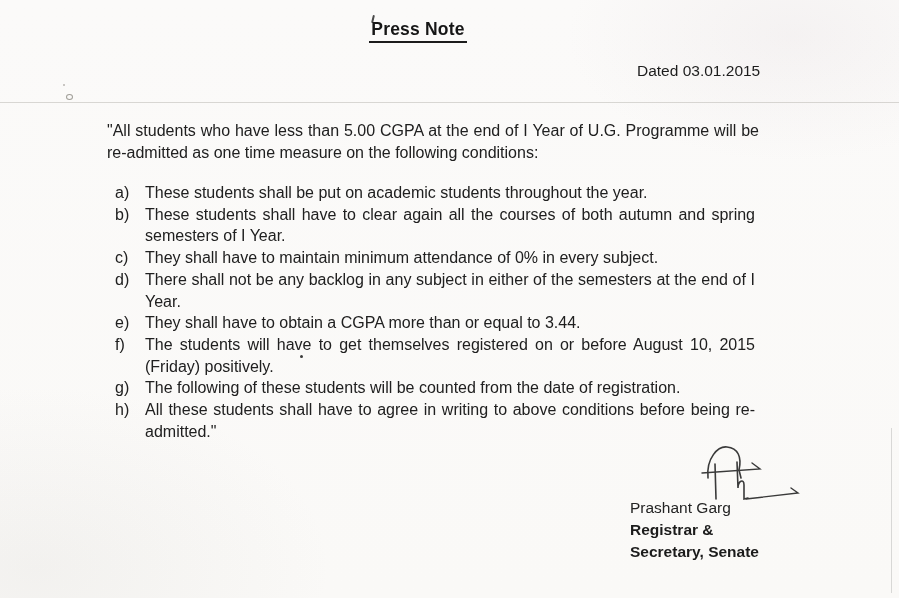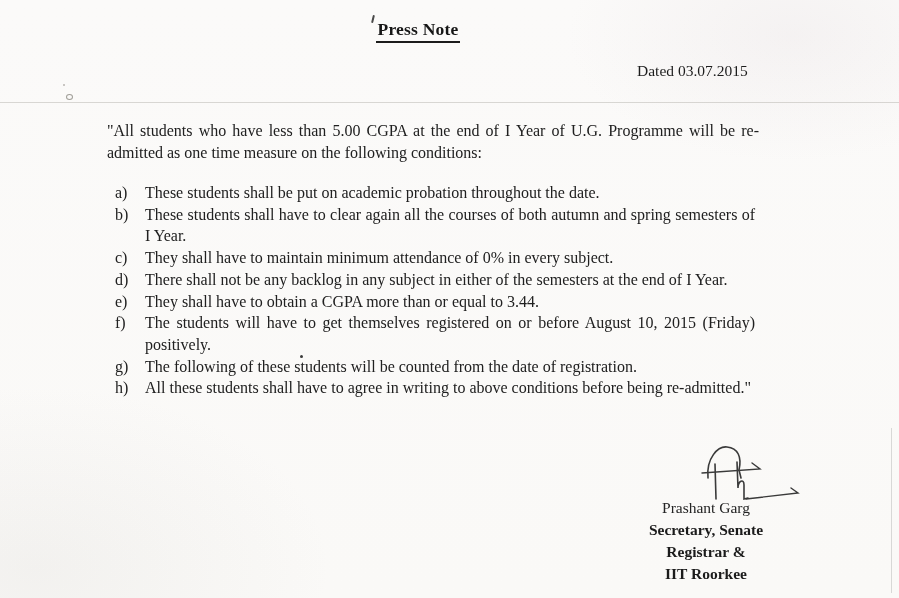--- a/index.html
+++ b/index.html
@@ -1,21 +1,21 @@
 <!DOCTYPE html>
 <html><head>
 <meta charset="utf-8">
 <style>
   html, body { margin: 0; padding: 0; }
   .page {
     position: relative;
     width: 899px;
     height: 598px;
     overflow: hidden;
-    font-family: Liberation Serif, serif;
+    font-family: Liberation Sans, sans-serif;
     color: #202020;
     background:
       radial-gradient(ellipse 320px 180px at 88% 6%, rgba(215,205,210,0.18), transparent 70%),
       radial-gradient(ellipse 420px 260px at 4% 95%, rgba(195,193,188,0.14), transparent 70%),
       radial-gradient(ellipse 500px 300px at 50% 50%, rgba(250,249,248,0.6), transparent 80%),
       linear-gradient(#fbfaf9, #faf9f7);
   }
 
   
   .scan-line {
@@ -76,49 +76,49 @@
     font-size: 16px; line-height: 21.7px;
     text-align: justify;
   }
 
   
   .scribble {
     position: absolute; left: 696px; top: 442px;
   }
   .sig-text {
     position: absolute; left: 630px; top: 497px; width: 152px;
-    text-align: center; font-size: 15.5px; line-height: 22px;
+    text-align: left; font-size: 15.5px; line-height: 22px;
     color: #242424;
   }
   .sig-text .bold { font-weight: bold; color: #1b1b1b; }
 </style>
 </head>
 <body>
 
 <div class="page">
 
   <div class="scan-line"></div>
   <div class="speck-circle"></div>
   <div class="speck-dot"></div>
   <div class="stray-dot"></div>
   <div class="title-tick"></div>
   <div class="edge-line"></div>
 
   <div class="title-row">
     <span class="doc-title">Press Note</span>
   </div>
 
-  <div class="date-line">Dated 03.07.2015</div>
+  <div class="date-line">Dated 03.01.2015</div>
 
   <div class="intro">"All students who have less than 5.00 CGPA at the end of I Year of U.G. Programme will be re-admitted as one time measure on the following conditions:</div>
 
   <div class="conditions">
     <div class="cond-row">
       <span class="cond-label">a)</span>
-      <span class="cond-text">These students shall be put on academic probation throughout the date.</span>
+      <span class="cond-text">These students shall be put on academic students throughout the year.</span>
     </div>
     <div class="cond-row">
       <span class="cond-label">b)</span>
       <span class="cond-text">These students shall have to clear again all the courses of both autumn and spring semesters of I Year.</span>
     </div>
     <div class="cond-row">
       <span class="cond-label">c)</span>
       <span class="cond-text">They shall have to maintain minimum attendance of 0% in every subject.</span>
     </div>
     <div class="cond-row">
@@ -146,18 +146,17 @@
   <svg class="scribble" width="108" height="62" viewBox="0 0 108 62" fill="none">
     <path d="M12,36 C10,16 22,4 31,5 C42,6 46,15 43,28 L45,36" stroke="#3a3a3a" stroke-width="1.6" fill="none" stroke-linecap="round"></path>
     <path d="M6,31 L64,27 L56,21" stroke="#3a3a3a" stroke-width="1.4" fill="none" stroke-linecap="round"></path>
     <path d="M19,22 L20,57" stroke="#3a3a3a" stroke-width="1.6" fill="none" stroke-linecap="round"></path>
     <path d="M41,20 L42,46 C42,39 48,36 48,43 L48,57 L52,56" stroke="#3a3a3a" stroke-width="1.6" fill="none" stroke-linecap="round"></path>
     <path d="M50,57 L102,51 L95,46" stroke="#3a3a3a" stroke-width="1.4" fill="none" stroke-linecap="round"></path>
   </svg>
 
   <div class="sig-text">
     <div>Prashant Garg</div>
+    <div class="bold">Registrar &amp;</div>
     <div class="bold">Secretary, Senate</div>
-    <div class="bold">Registrar &amp;</div>
-    <div class="bold">IIT Roorkee</div>
   </div>
 
 </div>
 
 </body></html>

